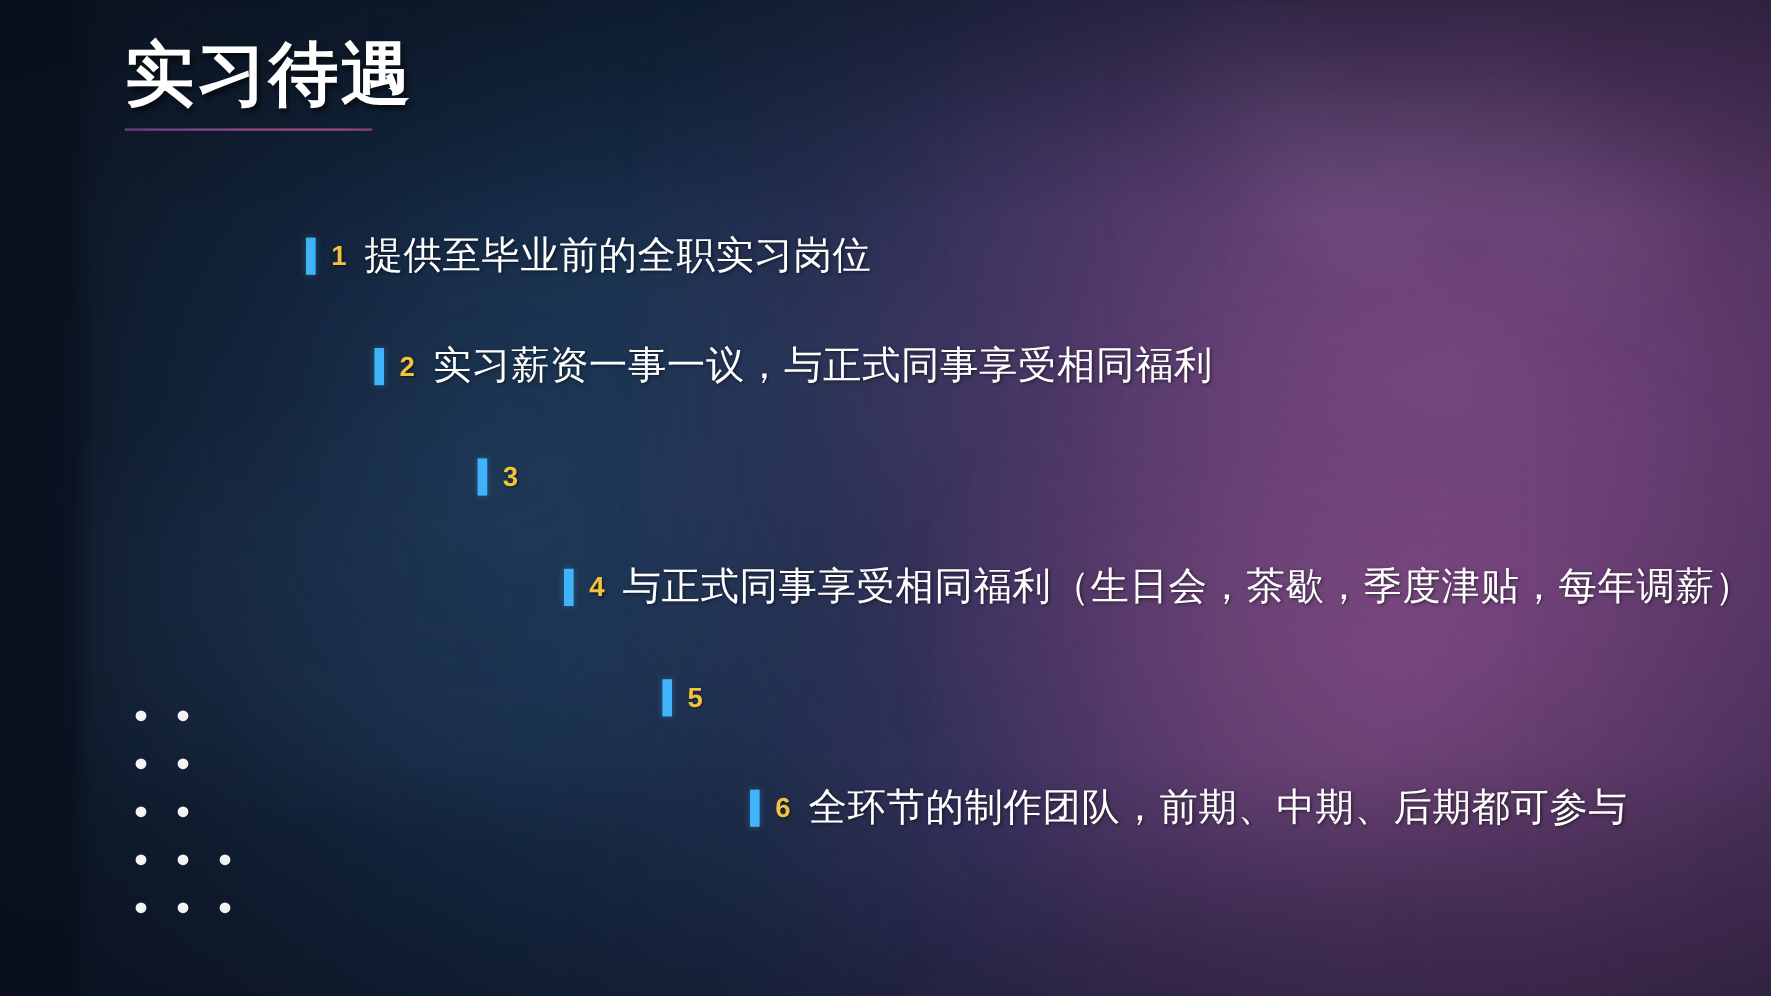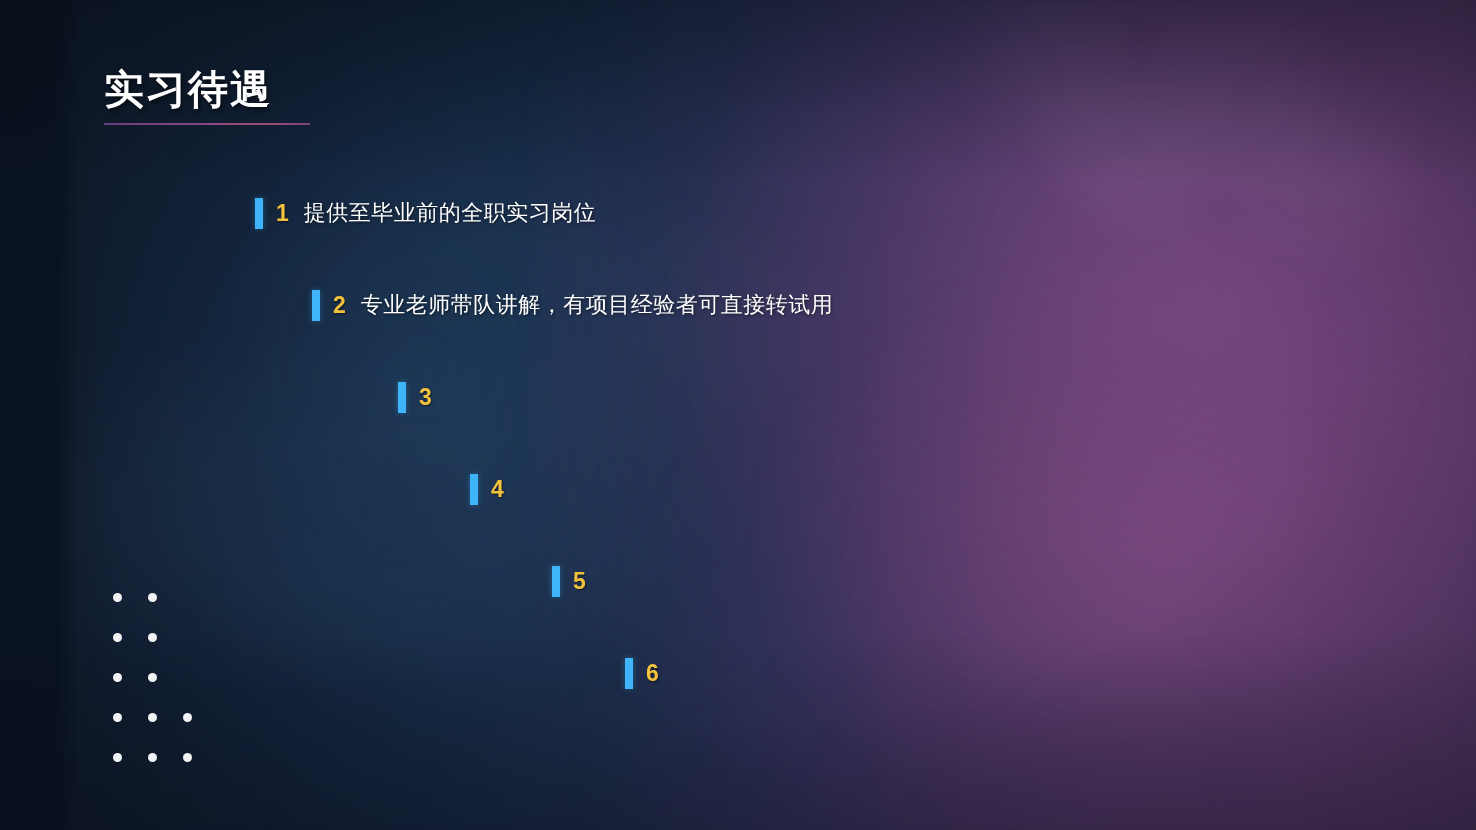--- a/index.html
+++ b/index.html
@@ -84,24 +84,23 @@
   .bg-vignette{
     position:absolute; inset:0;
     background:
       linear-gradient(180deg, rgba(6,12,22,.34) 0%, rgba(0,0,0,0) 22%, rgba(0,0,0,0) 76%, rgba(8,10,24,.30) 100%),
       radial-gradient(ellipse at 50% 50%, rgba(0,0,0,0) 52%, rgba(6,10,20,.30) 100%);
   }
 
   
   .title-block{ position:absolute; left:104px; top:32px; }
   .title-text{
-    font-size:40px; font-weight:bold; color:#ffffff;
+    font-size:58px; font-weight:bold; color:#ffffff;
     letter-spacing:2px; line-height:1.08;
     text-shadow:2px 3px 4px rgba(0,0,0,.55);
-    margin-top:36px;
   }
   .title-rule{
     margin-top:12px;
     width:206px; height:2px;
     background:linear-gradient(90deg,#6d3f86 0%, #8c4a87 45%, #a34f78 82%, #7c4380 100%);
     opacity:.95;
   }
 
   
   .list{ position:absolute; left:0; top:190px; width:100%; }
@@ -114,21 +113,21 @@
     background:#3fb4fb;
     box-shadow:0 0 6px rgba(63,180,251,.35);
   }
   .row-num{
     font-size:23px; font-weight:bold; color:#f3c23d;
     margin-left:13px; margin-right:15px;
     text-shadow:1px 1px 2px rgba(0,0,0,.5);
     line-height:1;
   }
   .row-text{
-    font-size:22px; color:#ffffff; white-space:nowrap;
+    font-size:32px; color:#ffffff; white-space:nowrap;
     letter-spacing:.5px;
     text-shadow:1px 1px 3px rgba(0,0,0,.55);
   }
 
   
   .dots{ position:absolute; left:113px; top:588px; }
   .dot-row{ height:40px; }
   .dot{
     display:inline-block;
     width:9px; height:9px; border-radius:50%;
@@ -158,37 +157,39 @@
 
   <div class="list">
       <div class="row" style="padding-left: 255px;">
         <div class="row-bar"></div>
         <div class="row-num">1</div>
         <div class="row-text">提供至毕业前的全职实习岗位</div>
       </div>
       <div class="row" style="padding-left: 312px;">
         <div class="row-bar"></div>
         <div class="row-num">2</div>
-        <div class="row-text">专业老师带队讲解，有项目经验者可直接转试用</div>
+        <div class="row-text">实习薪资一事一议，与正式同事享受相同福利</div>
       </div>
       <div class="row" style="padding-left: 398px;">
         <div class="row-bar"></div>
         <div class="row-num">3</div>
       </div>
       <div class="row" style="padding-left: 470px;">
         <div class="row-bar"></div>
         <div class="row-num">4</div>
+        <div class="row-text">与正式同事享受相同福利（生日会，茶歇，季度津贴，每年调薪）</div>
       </div>
       <div class="row" style="padding-left: 552px;">
         <div class="row-bar"></div>
         <div class="row-num">5</div>
       </div>
       <div class="row" style="padding-left: 625px;">
         <div class="row-bar"></div>
         <div class="row-num">6</div>
+        <div class="row-text">全环节的制作团队，前期、中期、后期都可参与</div>
       </div>
     </div>
 
   <div class="dots">
       <div class="dot-row"><span class="dot"></span><span class="dot"></span><span class="dot hidden"></span></div>
       <div class="dot-row"><span class="dot"></span><span class="dot"></span><span class="dot hidden"></span></div>
       <div class="dot-row"><span class="dot"></span><span class="dot"></span><span class="dot hidden"></span></div>
       <div class="dot-row"><span class="dot"></span><span class="dot"></span><span class="dot"></span></div>
       <div class="dot-row"><span class="dot"></span><span class="dot"></span><span class="dot"></span></div>
     </div>

